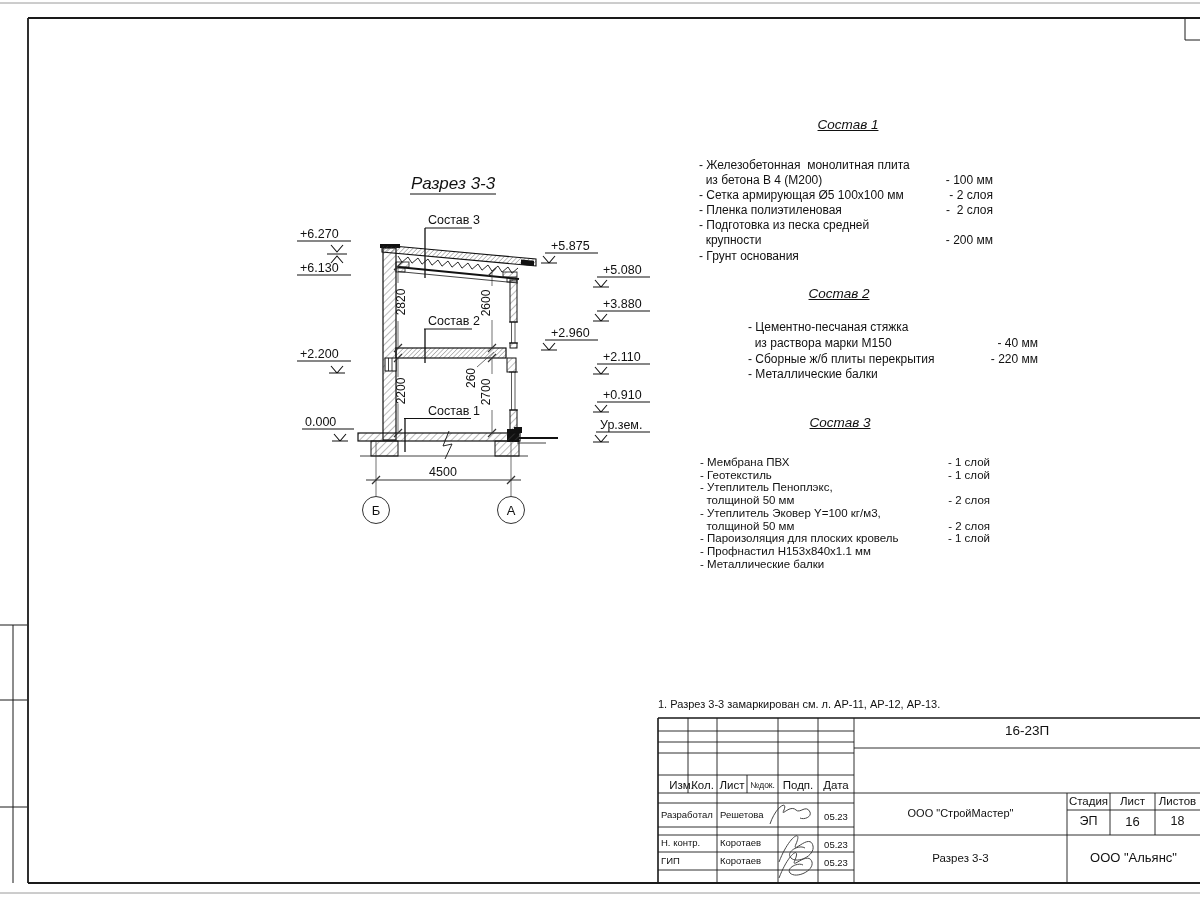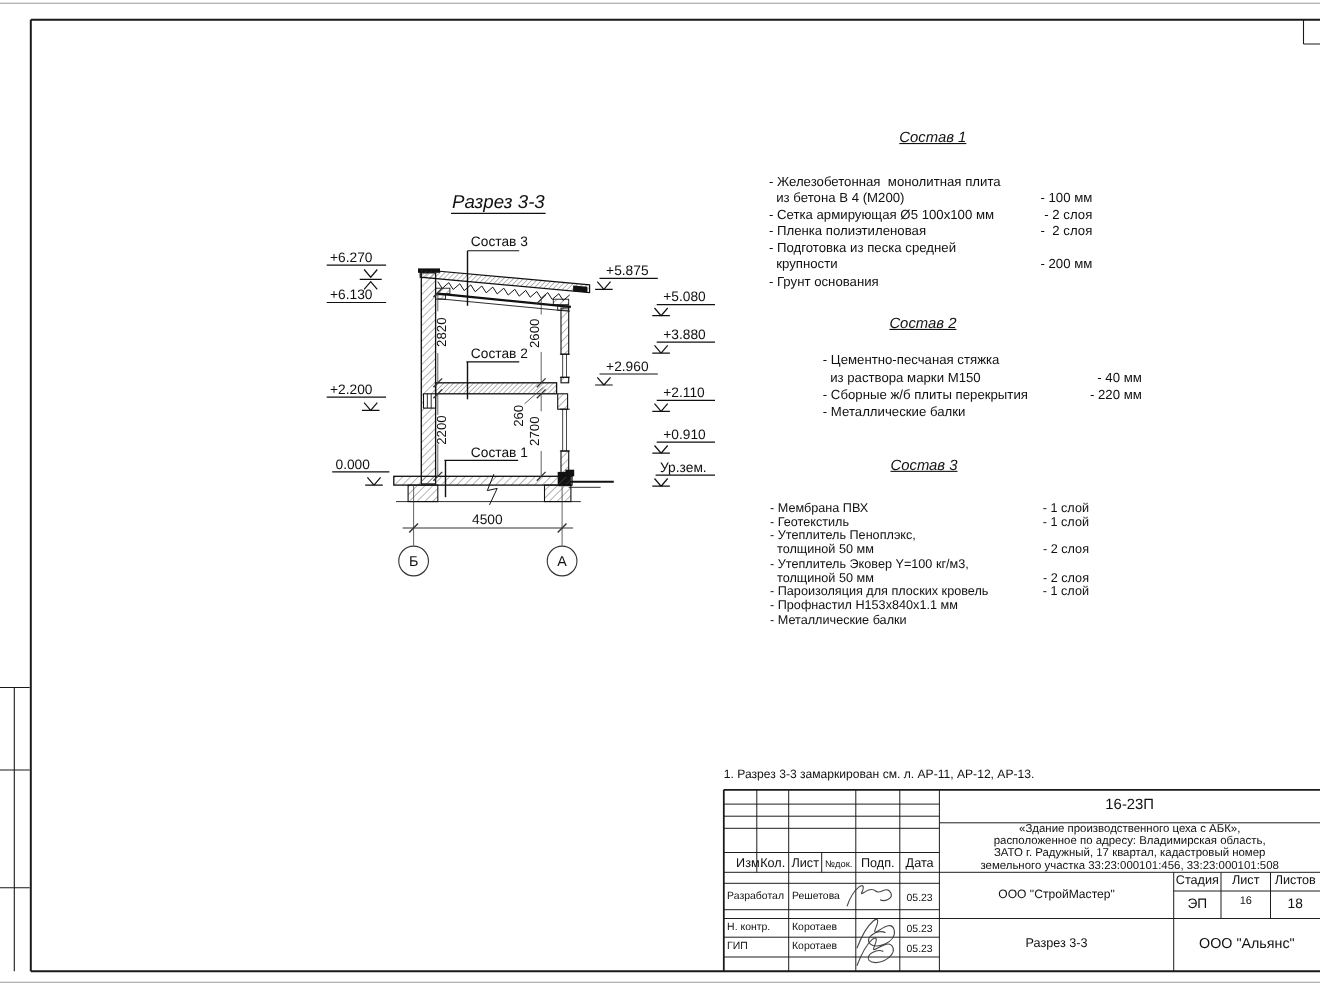--- a/index.html
+++ b/index.html
@@ -263,26 +263,20 @@
     <div class="ln">
         <span class="t">- Металлические балки</span>
         <span class="v"></span>
       </div>
   </div>
 
   <div class="tb" style="left:658px;top:699px;font-size:11px;">1. Разрез 3-3 замаркирован см. л. АР-11, АР-12, АР-13.</div>
 
   <div class="tb ctr" style="left:854px;top:724px;width:346px;font-size:13.5px;">16-23П</div>
 
-  <div class="tb ctr" style="left:854px;top:748px;width:346px;font-size:10.4px;line-height:11.2px;">
-    <div>«Здание производственного цеха с АБК»,</div>
-    <div>расположенное по адресу: Владимирская область,</div>
-    <div>ЗАТО г. Радужный, 17 квартал, кадастровый номер</div>
-    <div>земельного участка 33:23:000101:456, 33:23:000101:508</div>
-  </div>
 
   <div class="tb ctr" style="left:659px;top:779px;width:45px;font-size:11.5px;">Изм.</div>
   <div class="tb ctr" style="left:688px;top:779px;width:29px;font-size:11.5px;">Кол.</div>
   <div class="tb ctr" style="left:717px;top:779px;width:30px;font-size:11.5px;">Лист</div>
   <div class="tb ctr" style="left:747px;top:781px;width:31px;font-size:8.5px;">№док.</div>
   <div class="tb ctr" style="left:778px;top:779px;width:40px;font-size:11.5px;">Подп.</div>
   <div class="tb ctr" style="left:818px;top:779px;width:36px;font-size:11.5px;">Дата</div>
 
   <div class="tb" style="left:661px;top:810px;width:55px;font-size:9.5px;">Разработал</div>
   <div class="tb" style="left:720px;top:810px;width:57px;font-size:9.5px;">Решетова</div>
@@ -297,16 +291,16 @@
   <div class="tb ctr" style="left:818px;top:858px;width:36px;font-size:9.5px;">05.23</div>
 
   <div class="tb ctr" style="left:854px;top:808px;width:213px;font-size:11px;">ООО "СтройМастер"</div>
   <div class="tb ctr" style="left:854px;top:852px;width:213px;font-size:11.5px;">Разрез 3-3</div>
   <div class="tb ctr" style="left:1067px;top:851px;width:133px;font-size:13px;">ООО "Альянс"</div>
 
   <div class="tb ctr" style="left:1067px;top:795px;width:43px;font-size:11.5px;">Стадия</div>
   <div class="tb ctr" style="left:1110px;top:795px;width:45px;font-size:11.5px;">Лист</div>
   <div class="tb ctr" style="left:1155px;top:795px;width:45px;font-size:11.5px;">Листов</div>
   <div class="tb ctr" style="left:1067px;top:815px;width:43px;font-size:12.5px;">ЭП</div>
-  <div class="tb ctr" style="left:1110px;top:815px;width:45px;font-size:10px;">16</div>
+  <div class="tb ctr" style="left:1110px;top:815px;width:45px;font-size:13px;">16</div>
   <div class="tb ctr" style="left:1155px;top:815px;width:45px;font-size:12.5px;">18</div>
 
 </div>
 
 </body></html>

